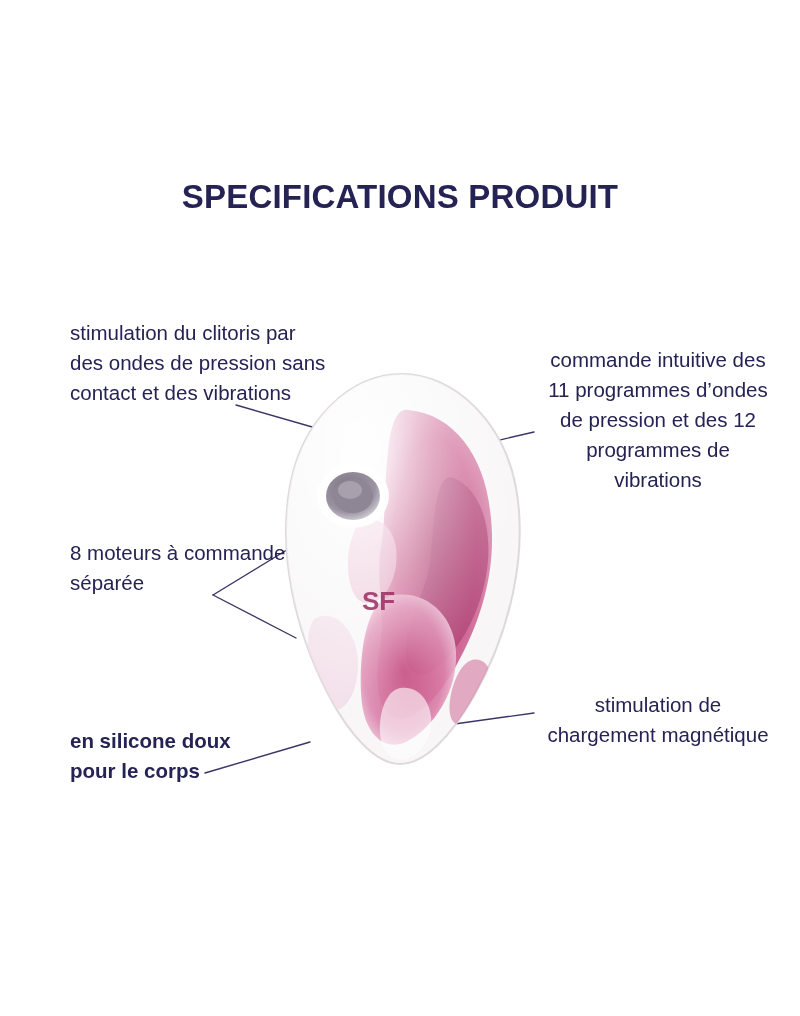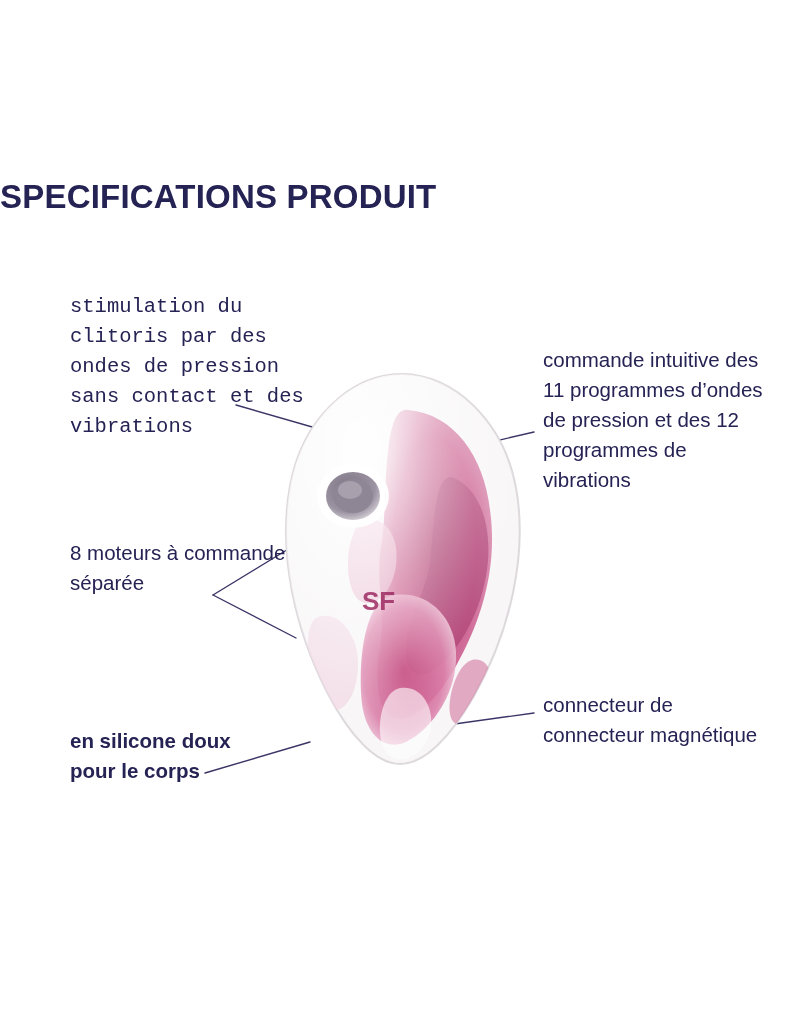--- a/index.html
+++ b/index.html
@@ -15,39 +15,39 @@
     width: 800px;
     height: 1016px;
     background: #ffffff;
     overflow: hidden;
   }
   #title {
     position: absolute;
     left: 0;
     top: 178px;
     width: 800px;
-    text-align: left;
+    text-align: center;
     font-size: 33px;
     font-weight: bold;
     letter-spacing: 0.2px;
     color: #252254;
     font-family: "Liberation Sans", sans-serif;
   }
   .callout {
     position: absolute;
     color: #252254;
     font-size: 20.5px;
     line-height: 30px;
     font-family: "Liberation Sans", sans-serif;
     white-space: pre-line;
   }
   .callout-left { text-align: left; }
-  .callout-right { text-align: left; }
+  .callout-right { text-align: center; }
 
-  #c-stim   { left: 70px;  top: 292px; width: 260px; font-family: Liberation Mono, monospace; }
+  #c-stim   { left: 70px;  top: 318px; width: 260px; }
   #c-motors { left: 70px;  top: 538px; width: 230px; }
   #c-silic  { left: 70px;  top: 726px; width: 200px; font-weight: bold; }
   #c-prog   { left: 543px; top: 345px; width: 230px; }
   #c-conn   { left: 543px; top: 690px; width: 230px; }
 
   #svg-layer {
     position: absolute;
     left: 0; top: 0;
     width: 800px;
     height: 1016px;
@@ -159,15 +159,15 @@
   </svg>
 
   <div class="callout callout-left" id="c-stim">stimulation du clitoris par des ondes de pression sans contact et des vibrations</div>
 
   <div class="callout callout-left" id="c-motors">8 moteurs à commande séparée</div>
 
   <div class="callout callout-left" id="c-silic">en silicone doux pour le corps</div>
 
   <div class="callout callout-right" id="c-prog">commande intuitive des 11 programmes d’ondes de pression et des 12 programmes de vibrations</div>
 
-  <div class="callout callout-right" id="c-conn">connecteur de connecteur magnétique</div>
+  <div class="callout callout-right" id="c-conn">stimulation de chargement magnétique</div>
 
 </div>
 
 </body></html>

